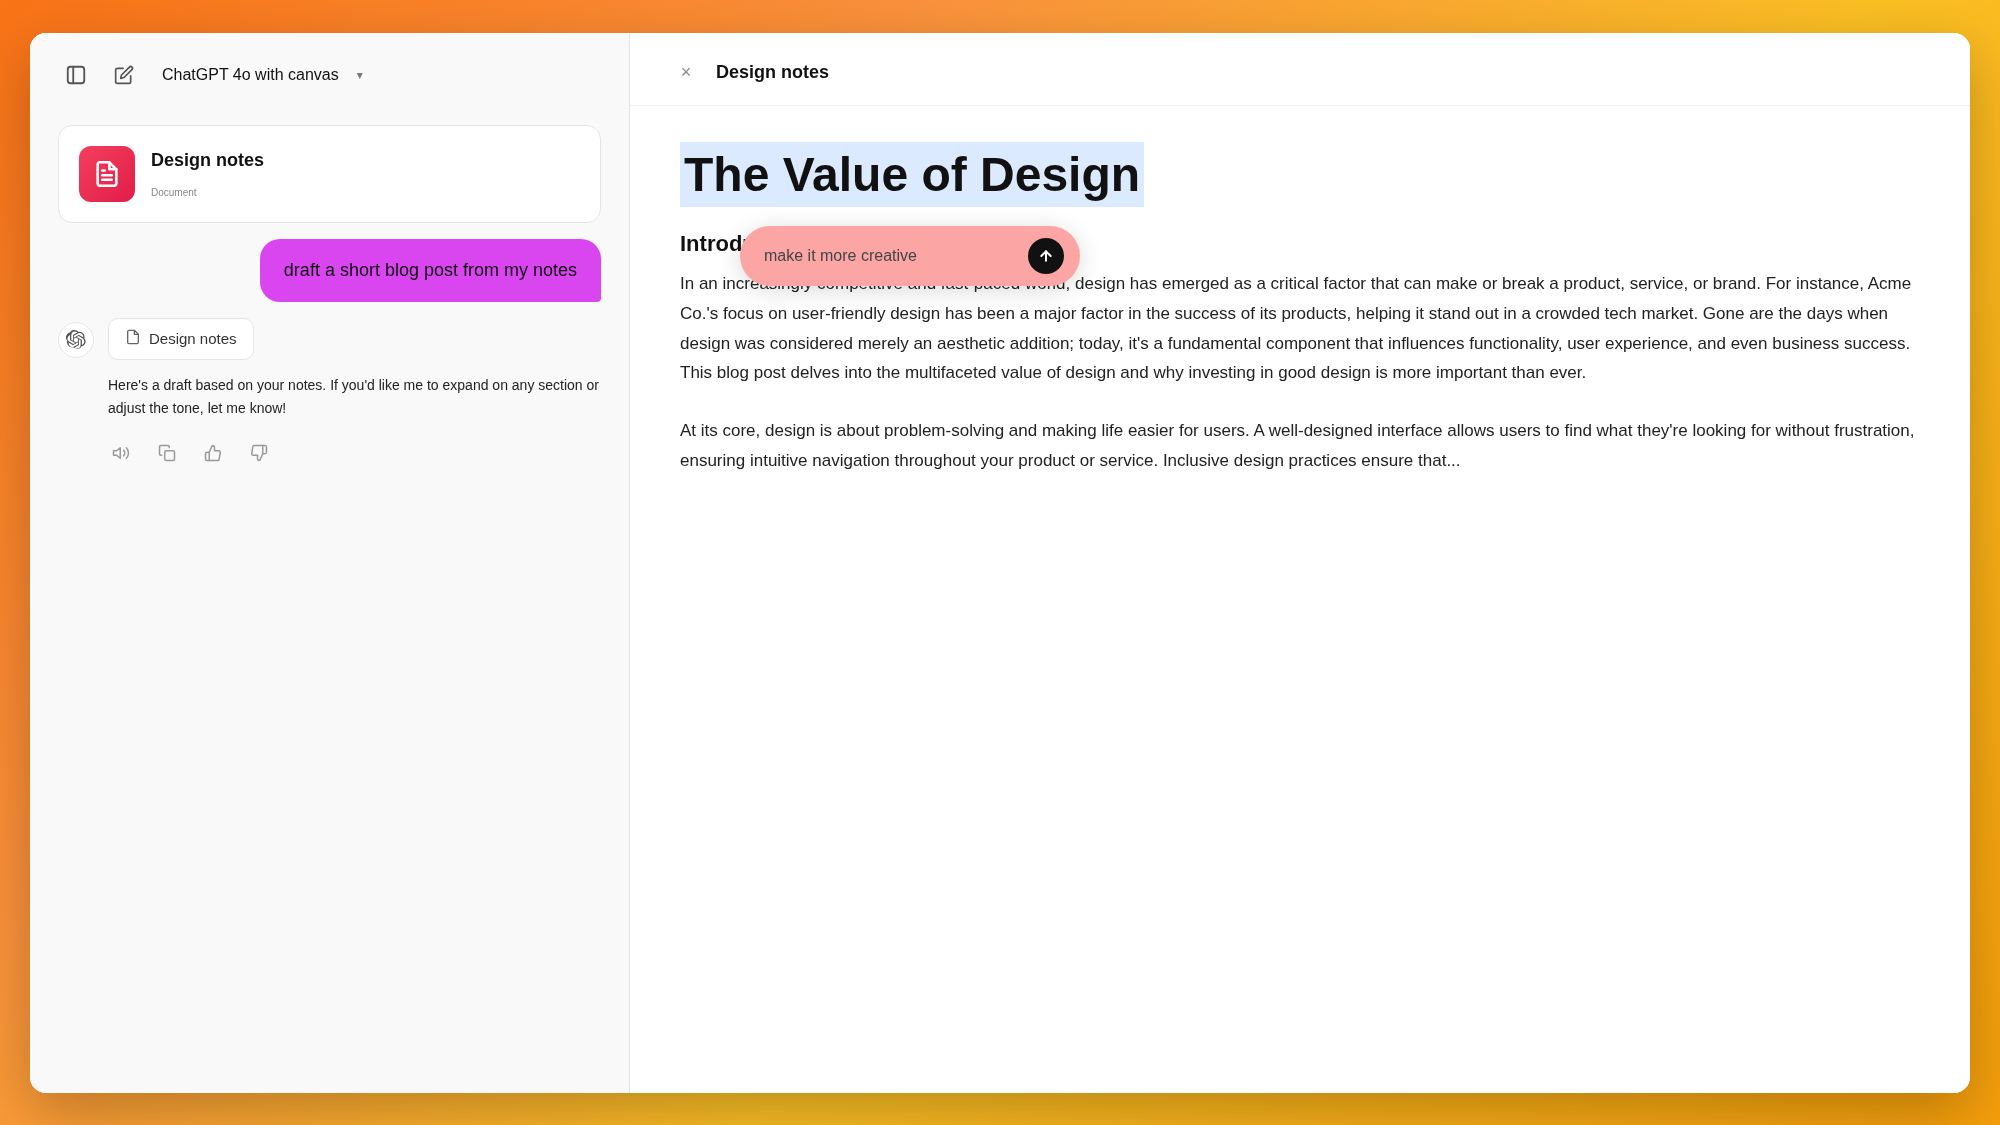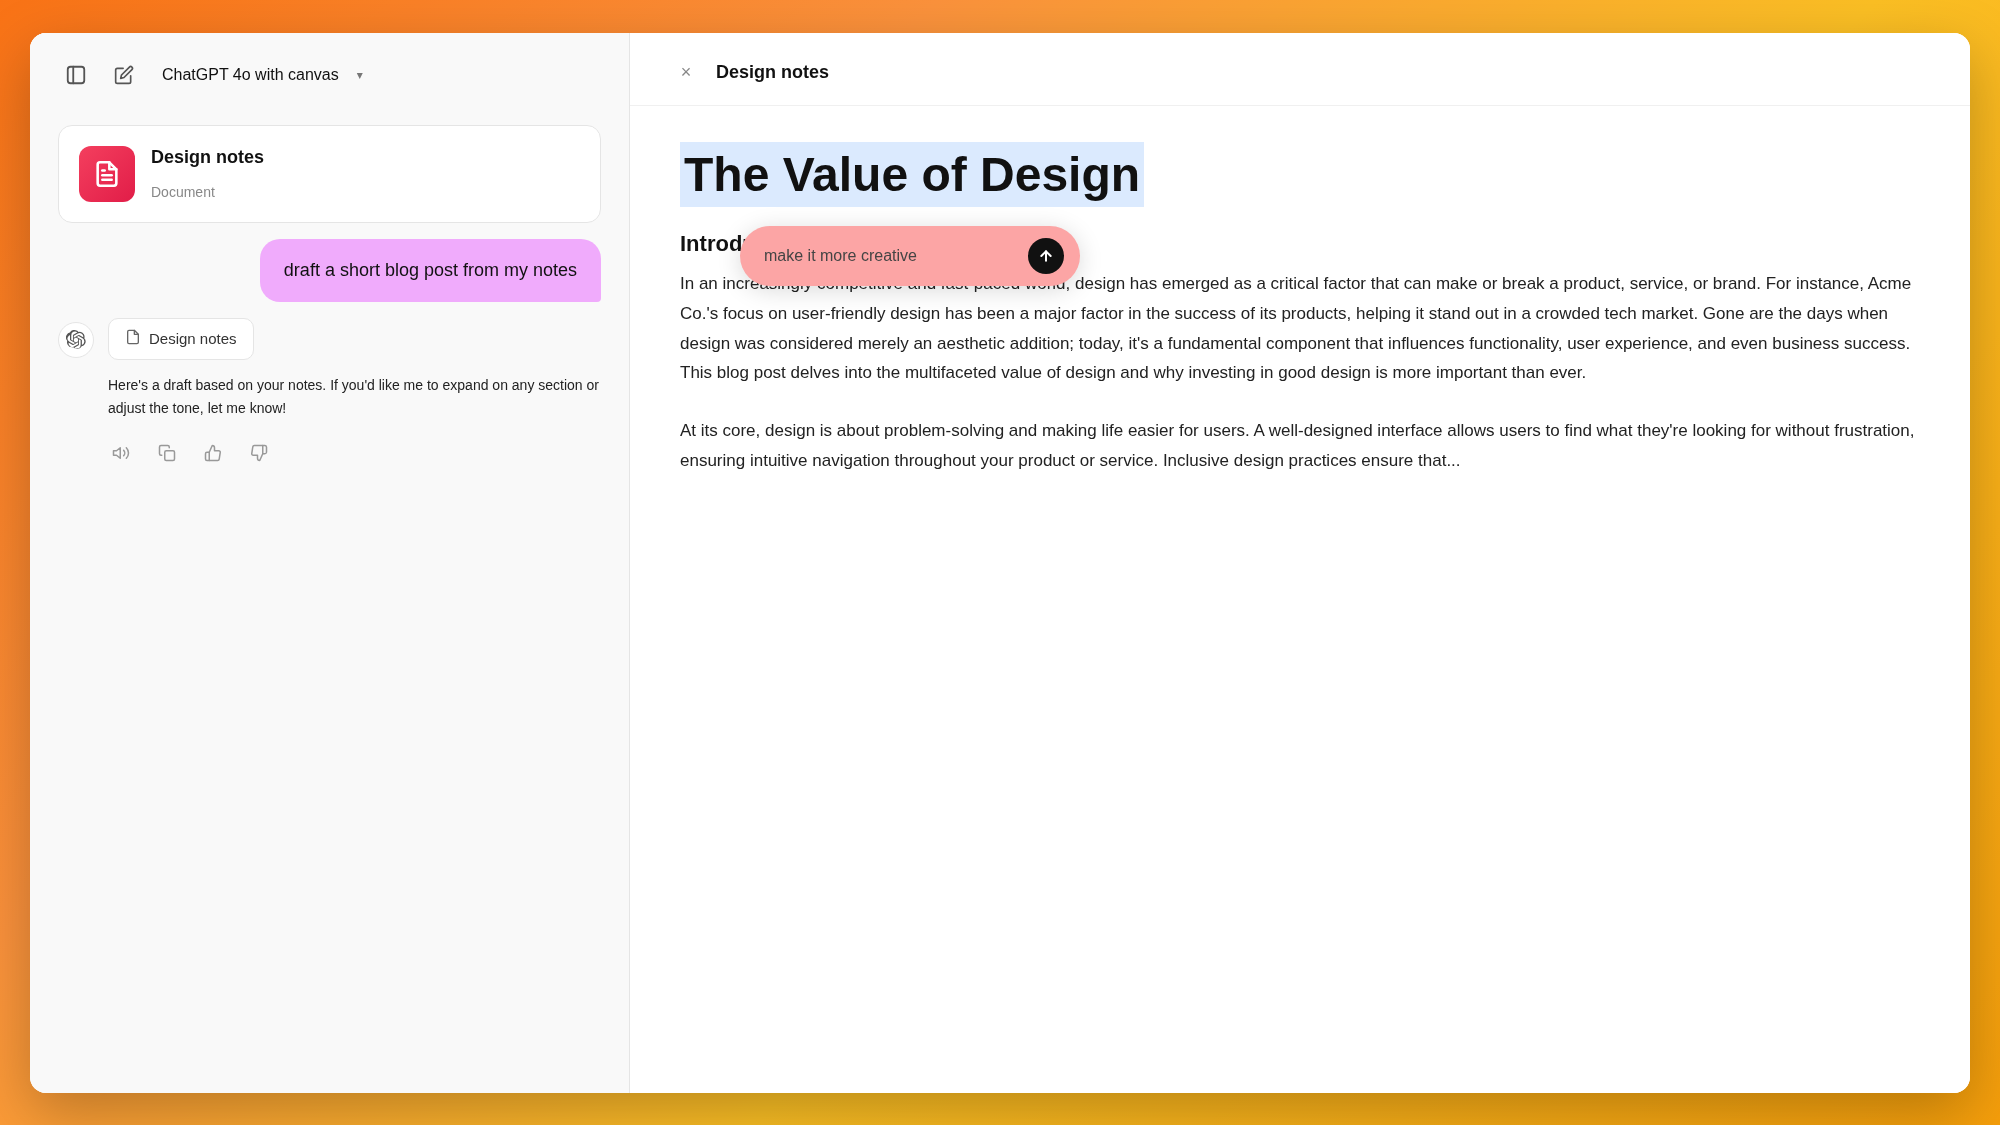--- a/index.html
+++ b/index.html
@@ -111,29 +111,29 @@
       color: #fff;
     }
 
     .card-text-title {
       font-size: 18px;
       font-weight: 700;
       color: #111;
     }
 
     .card-text-sub {
-      font-size: 14px;
+      font-size: 10px;
       color: #888;
       margin-top: 16px;
     }
 
     
     .user-bubble {
       align-self: flex-end;
-      background: #f0abfc;
+      background: #d946ef;
       border-radius: 20px 20px 4px 20px;
       padding: 18px 24px;
       font-size: 18px;
       color: #111;
       max-width: 480px;
       line-height: 1.5;
     }
 
     
     .assistant-response {

